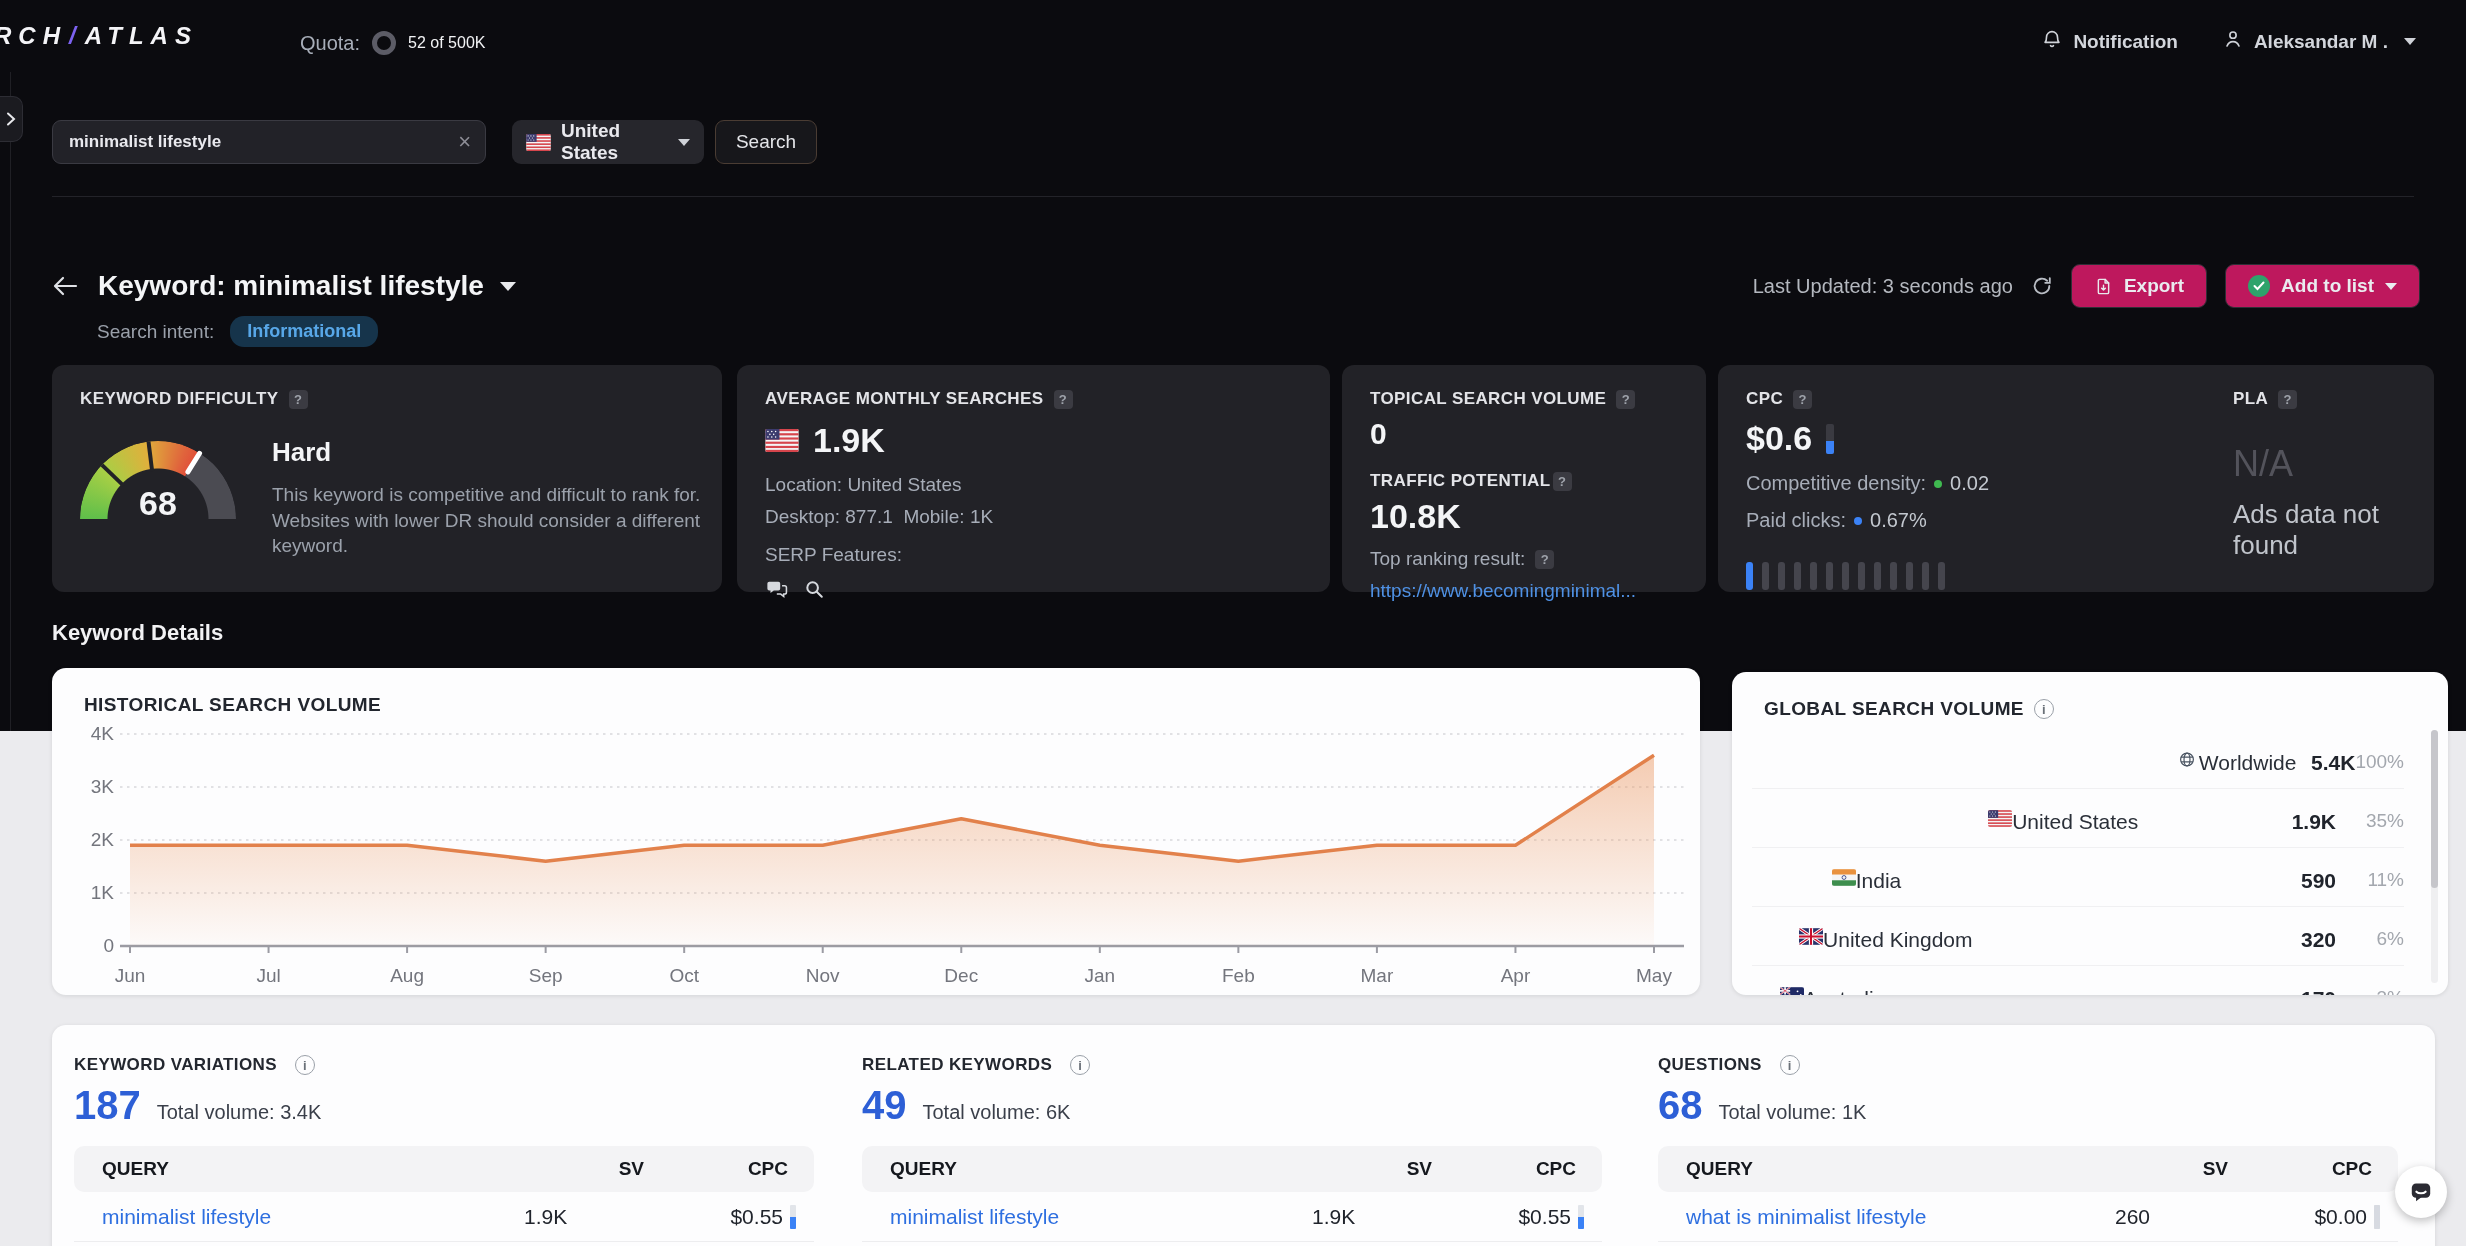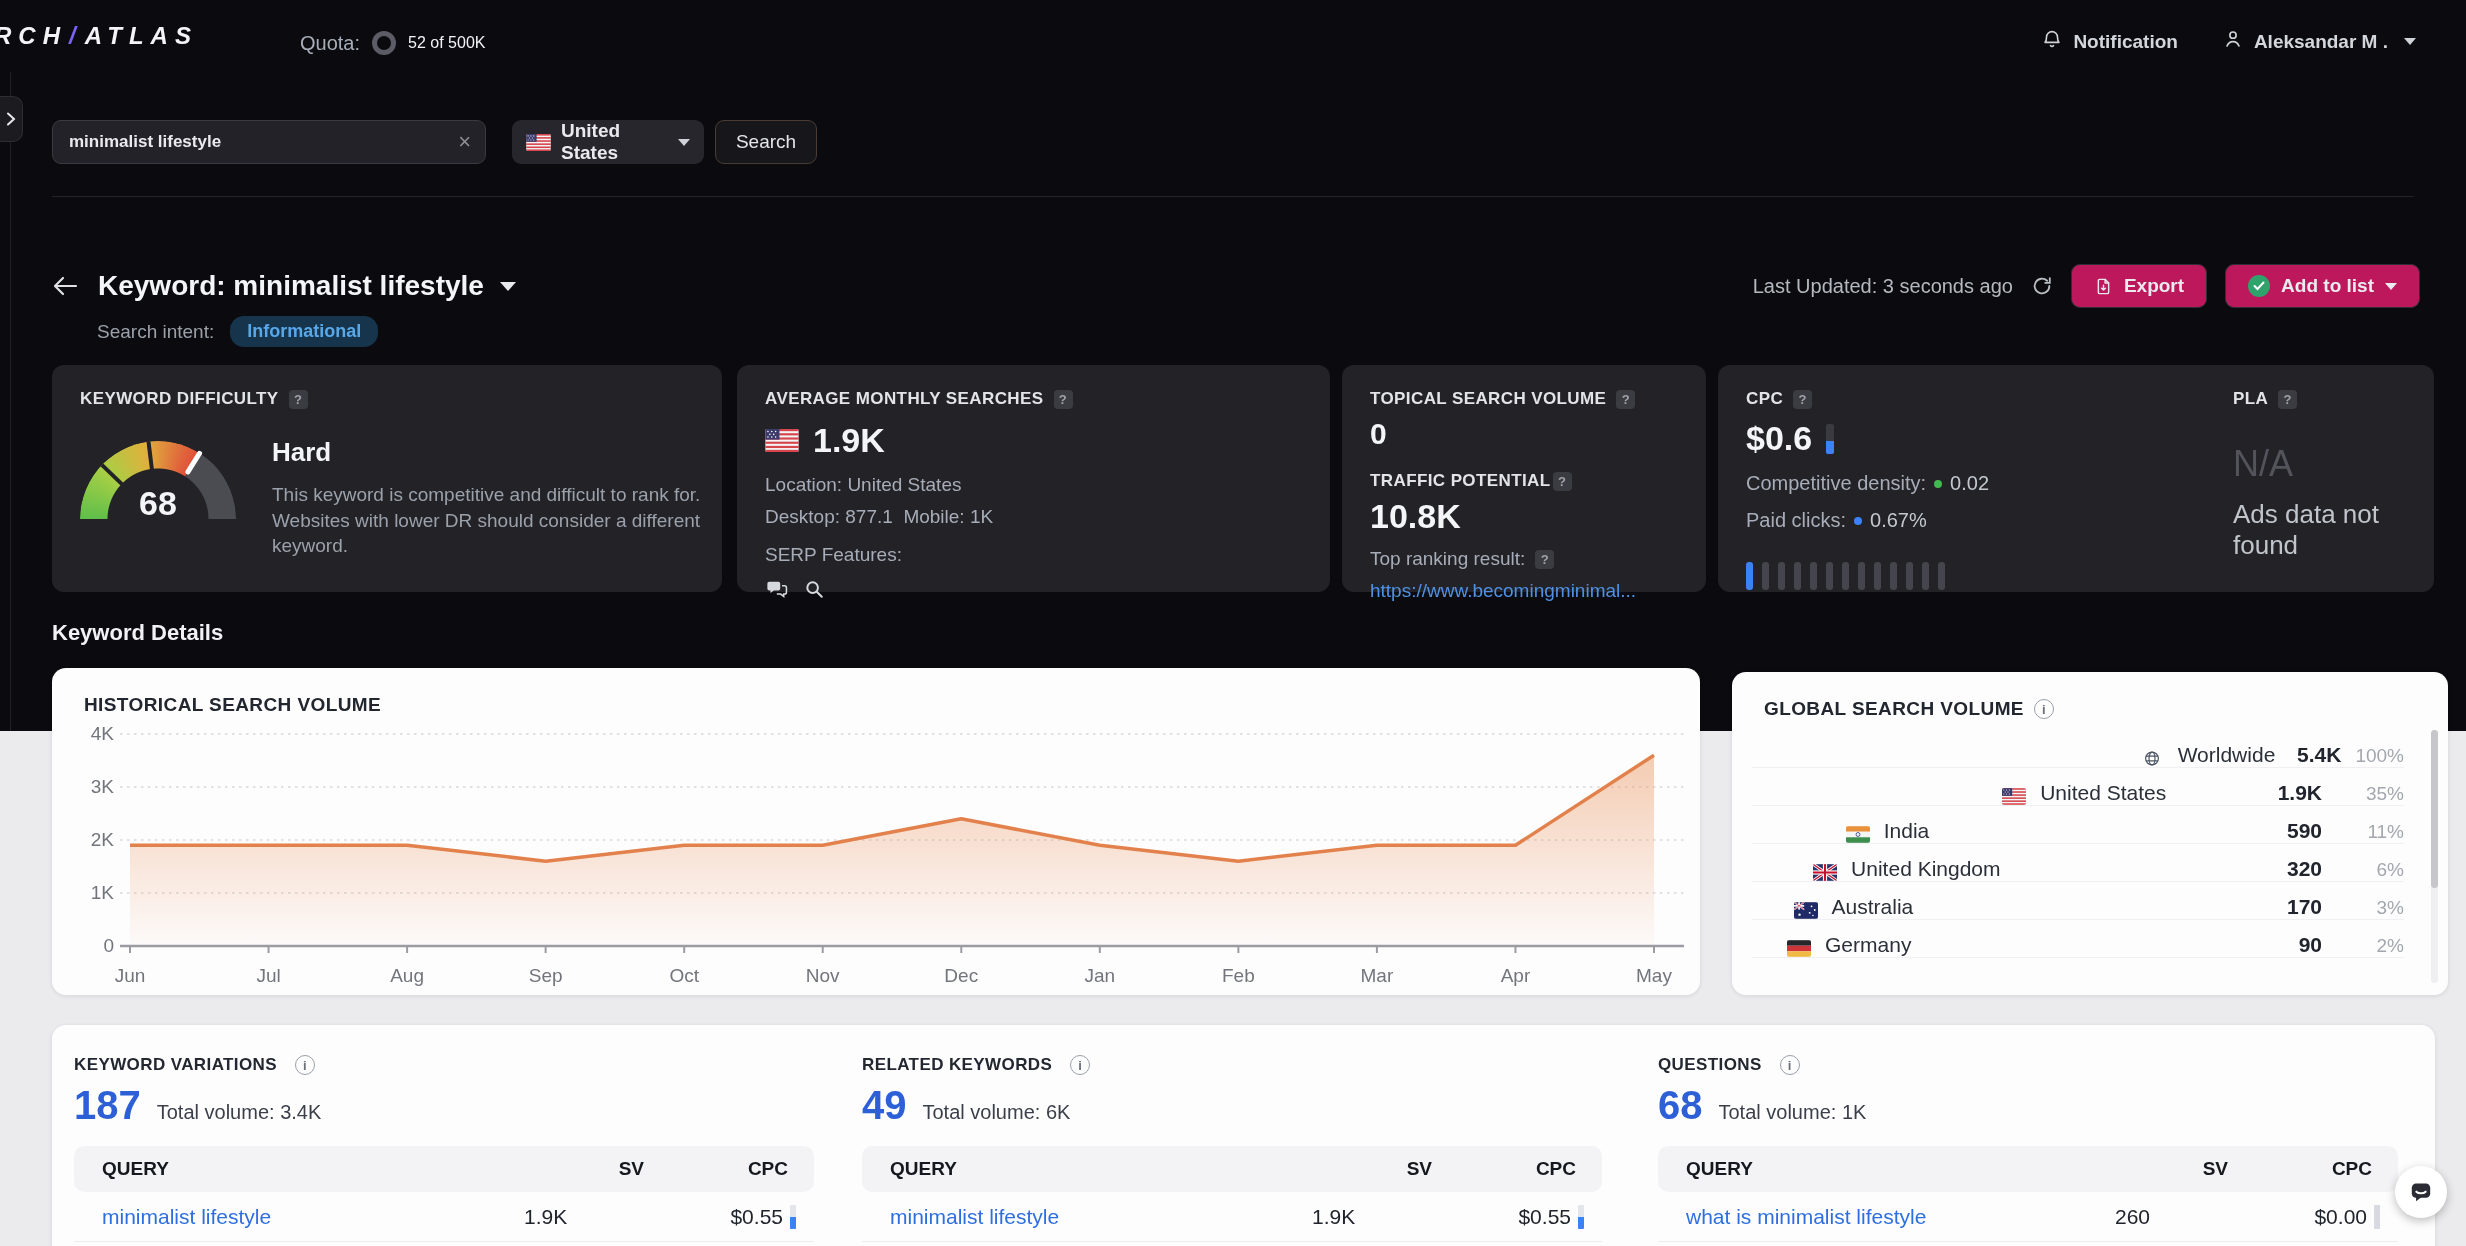--- a/index.html
+++ b/index.html
@@ -110,21 +110,21 @@
 
   
   .kd-title{position:absolute;left:52px;top:620px;color:#f2f2f4;font-size:22px;font-weight:700;}
   .white-card{position:absolute;background:#fdfdfe;border-radius:14px;box-shadow:0 1px 4px rgba(14,15,18,.10);}
   .chart-card{left:52px;top:668px;width:1648px;height:327px;}
   .card-title-light{position:absolute;left:32px;top:26px;color:#22262e;font-size:19px;font-weight:700;letter-spacing:.4px;display:flex;align-items:center;gap:10px;}
   #hist-chart{position:absolute;left:16px;top:56px;}
 
   .global-card{left:1732px;top:672px;width:716px;height:323px;overflow:hidden;}
   .g-rows{position:absolute;left:20px;top:58px;width:652px;}
-  .g-row{position:relative;height:37px;display:flex;align-items:flex-end;gap:14px;border-bottom:1px solid #f0f0f2;cursor:default;}
+  .g-row{position:relative;height:37px;display:flex;align-items:flex-start;border-bottom:1px solid #f0f0f2;cursor:default;margin-top:21px;}
   .g-bar{position:absolute;left:-8px;top:0;bottom:0;background:#fbe9de;border-radius:2px;}
   .g-row>*{position:relative;}
   .g-name{color:#2a2f38;font-size:21px;flex:1;}
   .g-val{color:#20242c;font-size:21px;font-weight:700;width:92px;text-align:right;}
   .g-pct{color:#a3a7ae;font-size:19px;width:68px;text-align:right;}
   .g-scroll{position:absolute;right:10px;top:58px;width:7px;height:253px;background:#efeff1;border-radius:4px;}
   .g-thumb{position:absolute;top:0;left:0;width:7px;height:158px;background:#c6c6cb;border-radius:4px;cursor:pointer;}
 
   
   .tables-card{left:52px;top:1025px;width:2383px;height:290px;}

